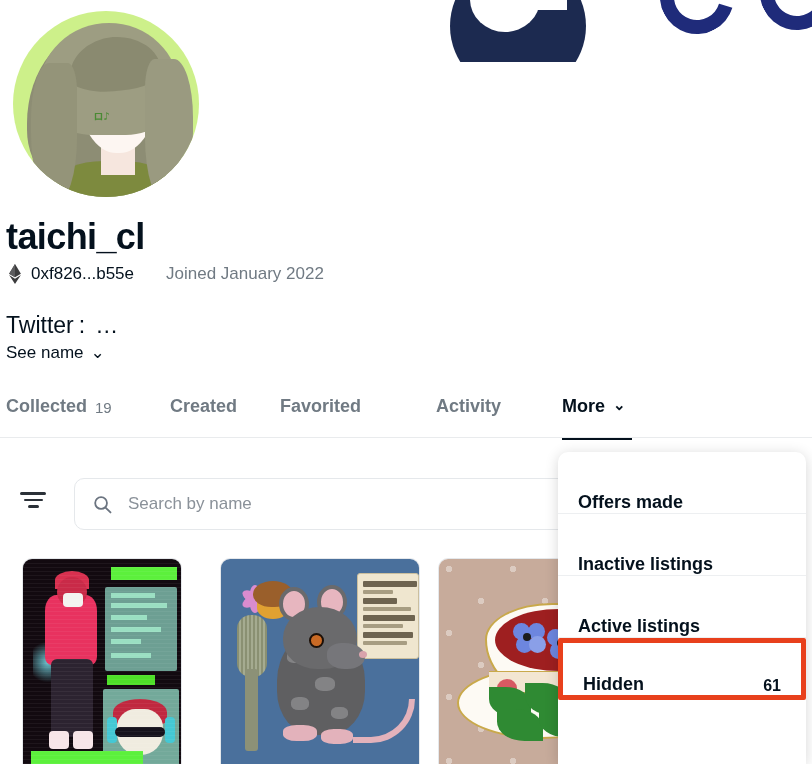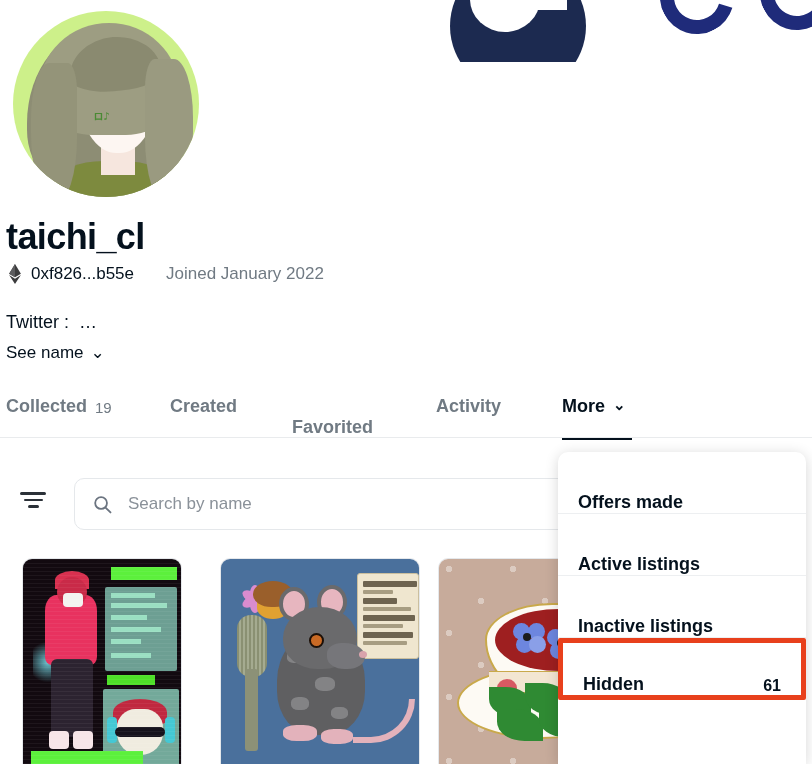--- a/index.html
+++ b/index.html
@@ -80,21 +80,21 @@
   
   .username {
     position:absolute; left:6px; top:216px;
     font-size:36px; font-weight:bold; color:#04111d; letter-spacing:-0.6px;
   }
   .meta-row { position:absolute; left:8px; top:264px; display:flex; align-items:center; }
   .eth-icon { width:14px; height:20px; margin-right:9px; display:block; }
   .addr { font-size:17px; color:#04111d; }
   .joined { font-size:17px; color:#707a83; margin-left:32px; }
   .social-row {
-    position:absolute; left:6px; top:312px; font-size:18px; color:#04111d;
+    position:absolute; left:6px; top:312px; font-size:23px; color:#04111d;
     display:flex; align-items:baseline;
   }
   .social-label { color:#04111d; }
   .social-colon { margin:0 5px; color:#04111d; }
   .social-link { color:#4b8ee8; text-decoration:none; }
   .social-ellipsis { color:#04111d; margin-left:5px; }
   .see-more {
     position:absolute; left:6px; top:342px; font-size:17px; color:#04111d;
     display:flex; align-items:center; cursor:pointer;
   }
@@ -347,21 +347,21 @@
   </div>
 
   <div class="tabbar">
     <div class="tab" style="left:6px;">
       <span>Collected</span>
       <span class="count">19</span>
     </div>
     <div class="tab" style="left:170px;">
       <span>Created</span>
     </div>
-    <div class="tab" style="left:292px;align-items:flex-end;">
+    <div class="tab" style="left:280px;">
       <span>Favorited</span>
     </div>
     <div class="tab" style="left:436px;">
       <span>Activity</span>
     </div>
     <div class="tab active" style="left:562px; width:70px;">
       <span>More</span>
       <span class="chev">⌄</span>
       <span class="underline"></span>
     </div>
@@ -489,25 +489,25 @@
     </div>
 
   </div>
 
   <div class="dropdown">
     <div class="menu-item">
       <span>Offers made</span>
       <span class="mi-count"></span>
     </div>
     <div class="menu-item">
+      <span>Inactive listings</span>
+      <span class="mi-count"></span>
+    </div>
+    <div class="menu-item">
       <span>Active listings</span>
-      <span class="mi-count"></span>
-    </div>
-    <div class="menu-item">
-      <span>Inactive listings</span>
       <span class="mi-count"></span>
     </div>
     <div class="menu-item highlighted">
       <span>Hidden</span>
       <span class="mi-count">61</span>
     </div>
   </div>
 
 </div>
 

